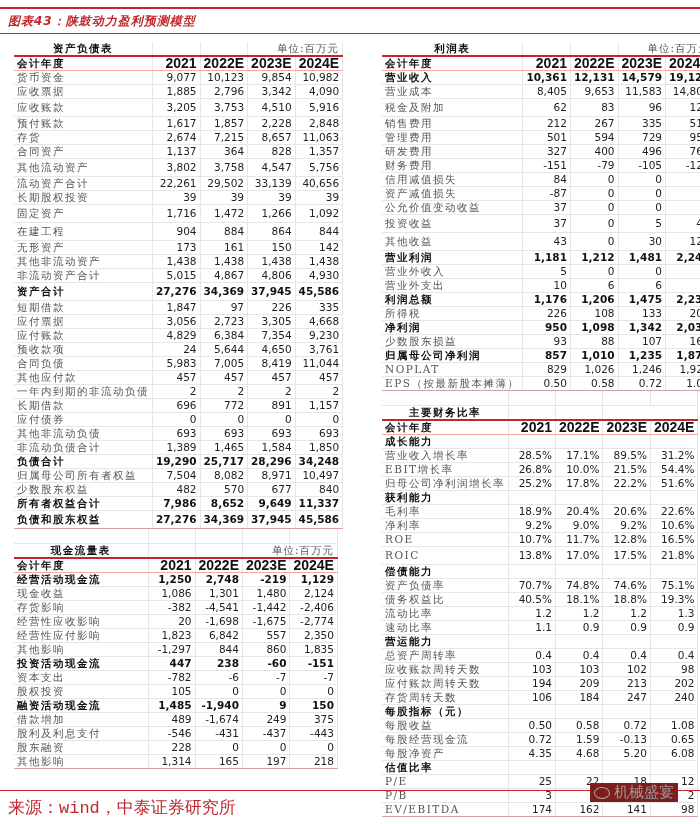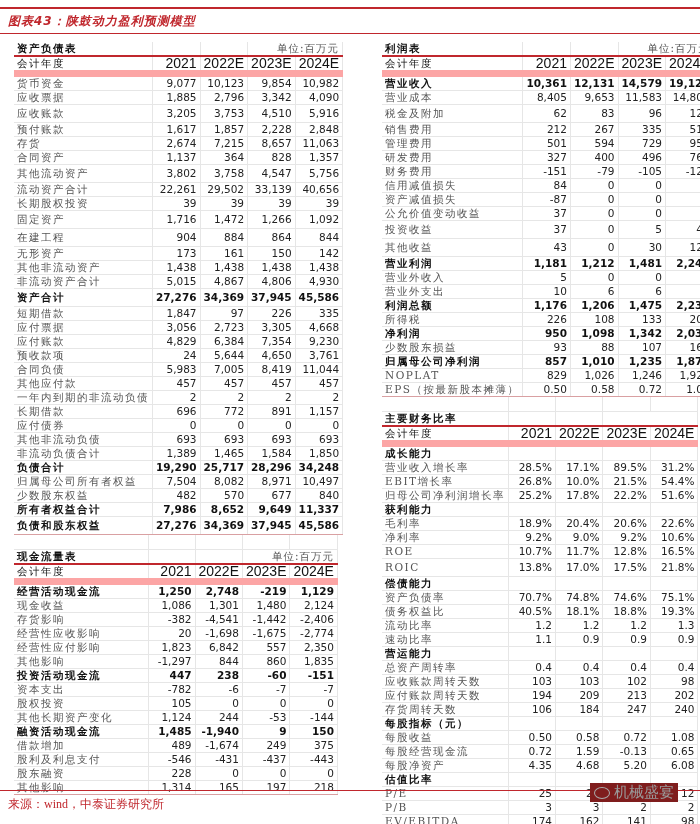--- a/index.html
+++ b/index.html
@@ -13,28 +13,28 @@
   table { border-collapse:collapse; table-layout:fixed; font-size:10.5px; }
   td { height:13px; padding:0 3px; border-bottom:1px solid #e6e6e6; border-right:1px solid #e6e6e6;
        white-space:nowrap; overflow:hidden; line-height:13px; }
   td.num { text-align:right; font-family:"DejaVu Sans", sans-serif; color:#222; }
   td.lbl { color:#555; font-family:"DejaVu Serif", serif; letter-spacing:1.5px; }
   tr.bold td.lbl { color:#111; font-weight:bold; }
   tr.bold td.num { font-weight:bold; color:#111; }
   tr.sec td { font-weight:bold; color:#111; }
   tr.sec td.lbl { color:#111; font-weight:bold; }
   tr.sec td.unit { text-align:right; color:#555; font-weight:normal; font-family:"DejaVu Serif", serif; letter-spacing:1px; }
-  tr.sec td { border-bottom:2px solid #c0272d; }
-  tr.hdr td { font-weight:normal; color:#111; border-bottom:7px solid #fca5a5;margin-left:6px; }
+  tr.sec td { border-bottom:2px solid #c0272d;text-align:center; }
+  tr.hdr td { font-weight:bold; color:#111; border-bottom:1px solid #fca5a5;margin-left:6px; }
   tr.hdr td.num { font-family:"Liberation Sans", sans-serif; font-size:14px; }
   tr.tall td { height:17px; }
   tr.endrow td { border-bottom:1px solid #d9a0a2; }
   tr.blank td { height:14px; }
   .bottomline { position:absolute; left:0; top:790px; width:700px; height:1px; background:#c0272d; }
-  .source { position:absolute; left:8px; top:796px; font-size:12px; color:#c0272d; font-family:Liberation Serif, serif; }
+  .source { position:absolute; left:8px; top:796px; font-size:17px; color:#c0272d; font-family:Liberation Mono, monospace; }
   .watermark { position:absolute; left:590px; top:783px; font-size:15px; color:#999;
                font-family:"DejaVu Sans", sans-serif; background:#7f1d1d; padding:0 4px; }
   .wm-icon { display:inline-block; width:14px; height:10px; border:1.5px solid #aaa; border-radius:50%; margin-right:4px; vertical-align:middle; }
 </style>
 </head>
 <body>
 
 <div class="topline"></div>
 <div class="title">图表43：陕鼓动力盈利预测模型</div>
 <div class="titleline"></div>
@@ -366,27 +366,20 @@
           <td class="num">-7</td>
           <td class="num">-7</td>
         </tr>
         <tr class="">
           <td class="lbl">股权投资</td>
           <td class="num">105</td>
           <td class="num">0</td>
           <td class="num">0</td>
           <td class="num">0</td>
         </tr>
-        <tr class="">
-          <td class="lbl">其他长期资产变化</td>
-          <td class="num">1,124</td>
-          <td class="num">244</td>
-          <td class="num">-53</td>
-          <td class="num">-144</td>
-        </tr>
         <tr class="bold">
           <td class="lbl">融资活动现金流</td>
           <td class="num">1,485</td>
           <td class="num">-1,940</td>
           <td class="num">9</td>
           <td class="num">150</td>
         </tr>
         <tr class="">
           <td class="lbl">借款增加</td>
           <td class="num">489</td>

